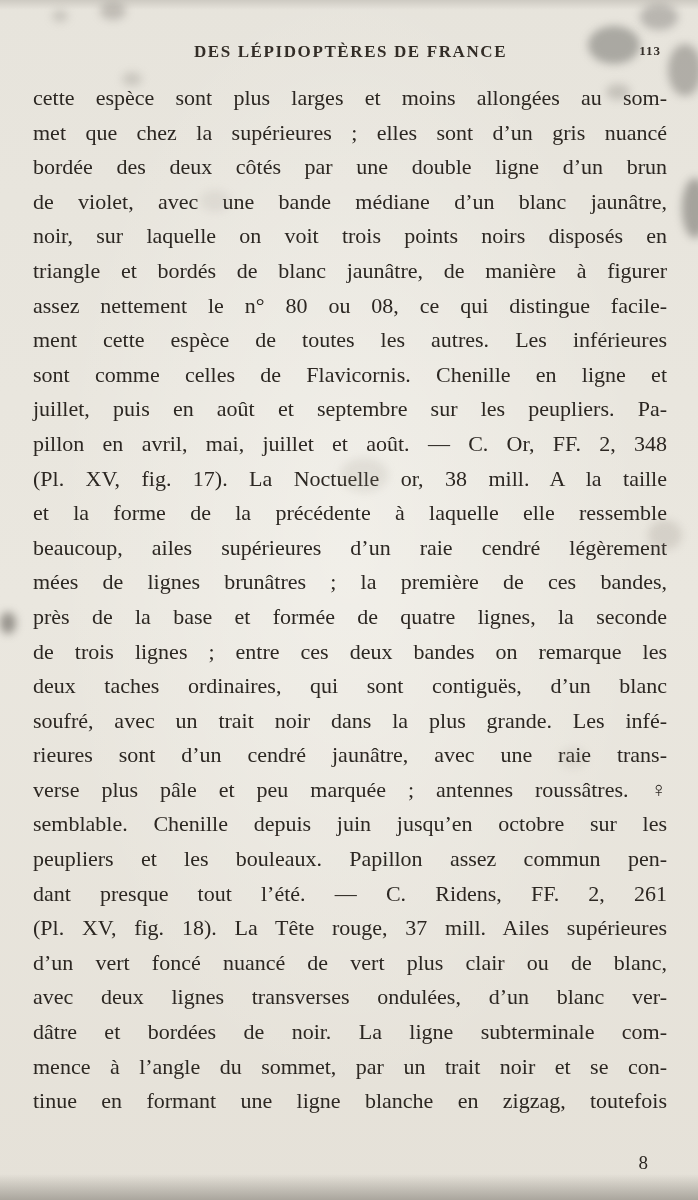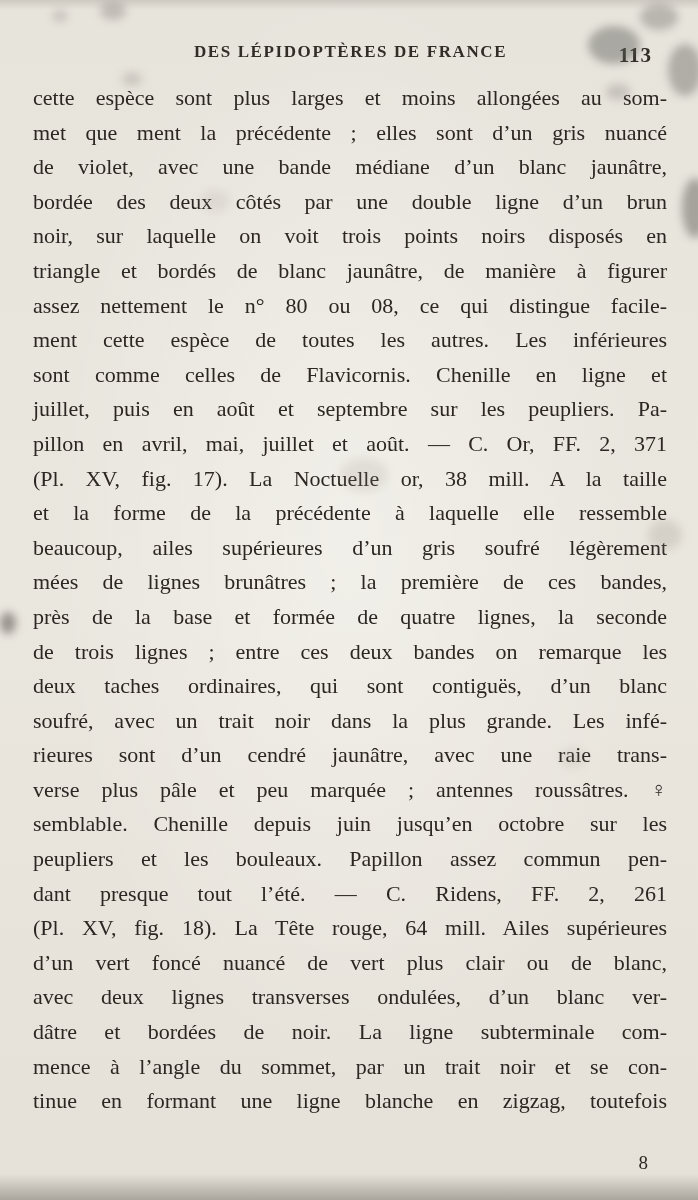--- a/index.html
+++ b/index.html
@@ -28,24 +28,24 @@
     left: 33px;
     right: 30px;
     text-align: center;
     font-size: 17px;
     font-weight: bold;
     letter-spacing: 1.6px;
     color: #332d27;
   }
   .page-number {
     position: absolute;
-    right: 16px;
+    right: 7px;
     top: 1px;
     letter-spacing: 1px;
-    font-size: 21px;
+    font-size: 13px;
   }
   .text-body {
     position: absolute;
     top: 81px;
     left: 33px;
     width: 634px;
   }
   .line {
     font-size: 22px;
     line-height: 34.6px;
@@ -100,44 +100,44 @@
 
 <div class="page">
 
   <div class="header">
     <span>DES LÉPIDOPTÈRES DE FRANCE</span>
     <span class="page-number">113</span>
   </div>
 
   <div class="text-body">
       <div class="line"><span>cette espèce sont plus larges et moins allongées au som-</span></div>
-      <div class="line"><span>met que ment la précédente ; elles sont d’un gris nuancé</span></div>
+      <div class="line"><span>met que chez la supérieures ; elles sont d’un gris nuancé</span></div>
+      <div class="line"><span>bordée des deux côtés par une double ligne d’un brun</span></div>
       <div class="line"><span>de violet, avec une bande médiane d’un blanc jaunâtre,</span></div>
-      <div class="line"><span>bordée des deux côtés par une double ligne d’un brun</span></div>
       <div class="line"><span>noir, sur laquelle on voit trois points noirs disposés en</span></div>
       <div class="line"><span>triangle et bordés de blanc jaunâtre, de manière à figurer</span></div>
       <div class="line"><span>assez nettement le n° 80 ou 08, ce qui distingue facile-</span></div>
       <div class="line"><span>ment cette espèce de toutes les autres. Les inférieures</span></div>
       <div class="line"><span>sont comme celles de </span><span class="italic">Flavicornis</span><span>. Chenille en ligne et</span></div>
       <div class="line"><span>juillet, puis en août et septembre sur les peupliers. Pa-</span></div>
-      <div class="line"><span>pillon en avril, mai, juillet et août. — </span><span class="italic">C. Or,</span><span> FF. 2, 371</span></div>
+      <div class="line"><span>pillon en avril, mai, juillet et août. — </span><span class="italic">C. Or,</span><span> FF. 2, 348</span></div>
       <div class="line"><span>(Pl. XV, fig. 17). La </span><span class="italic">Noctuelle or</span><span>, 38 mill. A la taille</span></div>
       <div class="line"><span>et la forme de la précédente à laquelle elle ressemble</span></div>
-      <div class="line"><span>beaucoup, ailes supérieures d’un gris soufré légèrement</span></div>
+      <div class="line"><span>beaucoup, ailes supérieures d’un raie cendré légèrement</span></div>
       <div class="line"><span>mées de lignes brunâtres ; la première de ces bandes,</span></div>
       <div class="line"><span>près de la base et formée de quatre lignes, la seconde</span></div>
       <div class="line"><span>de trois lignes ; entre ces deux bandes on remarque les</span></div>
       <div class="line"><span>deux taches ordinaires, qui sont contiguës, d’un blanc</span></div>
       <div class="line"><span>soufré, avec un trait noir dans la plus grande. Les infé-</span></div>
       <div class="line"><span>rieures sont d’un cendré jaunâtre, avec une raie trans-</span></div>
       <div class="line"><span>verse plus pâle et peu marquée ; antennes roussâtres. ♀</span></div>
       <div class="line"><span>semblable. Chenille depuis juin jusqu’en octobre sur les</span></div>
       <div class="line"><span>peupliers et les bouleaux. Papillon assez commun pen-</span></div>
       <div class="line"><span>dant presque tout l’été. — </span><span class="italic">C. Ridens</span><span>, FF. 2, 261</span></div>
-      <div class="line"><span>(Pl. XV, fig. 18). La </span><span class="italic">Tête rouge</span><span>, 64 mill. Ailes supérieures</span></div>
+      <div class="line"><span>(Pl. XV, fig. 18). La </span><span class="italic">Tête rouge</span><span>, 37 mill. Ailes supérieures</span></div>
       <div class="line"><span>d’un vert foncé nuancé de vert plus clair ou de blanc,</span></div>
       <div class="line"><span>avec deux lignes transverses ondulées, d’un blanc ver-</span></div>
       <div class="line"><span>dâtre et bordées de noir. La ligne subterminale com-</span></div>
       <div class="line"><span>mence à l’angle du sommet, par un trait noir et se con-</span></div>
       <div class="line"><span>tinue en formant une ligne blanche en zigzag, toutefois</span></div>
     </div>
 
   <div class="signature-mark">8</div>
 
   <div class="stain s1"></div>

